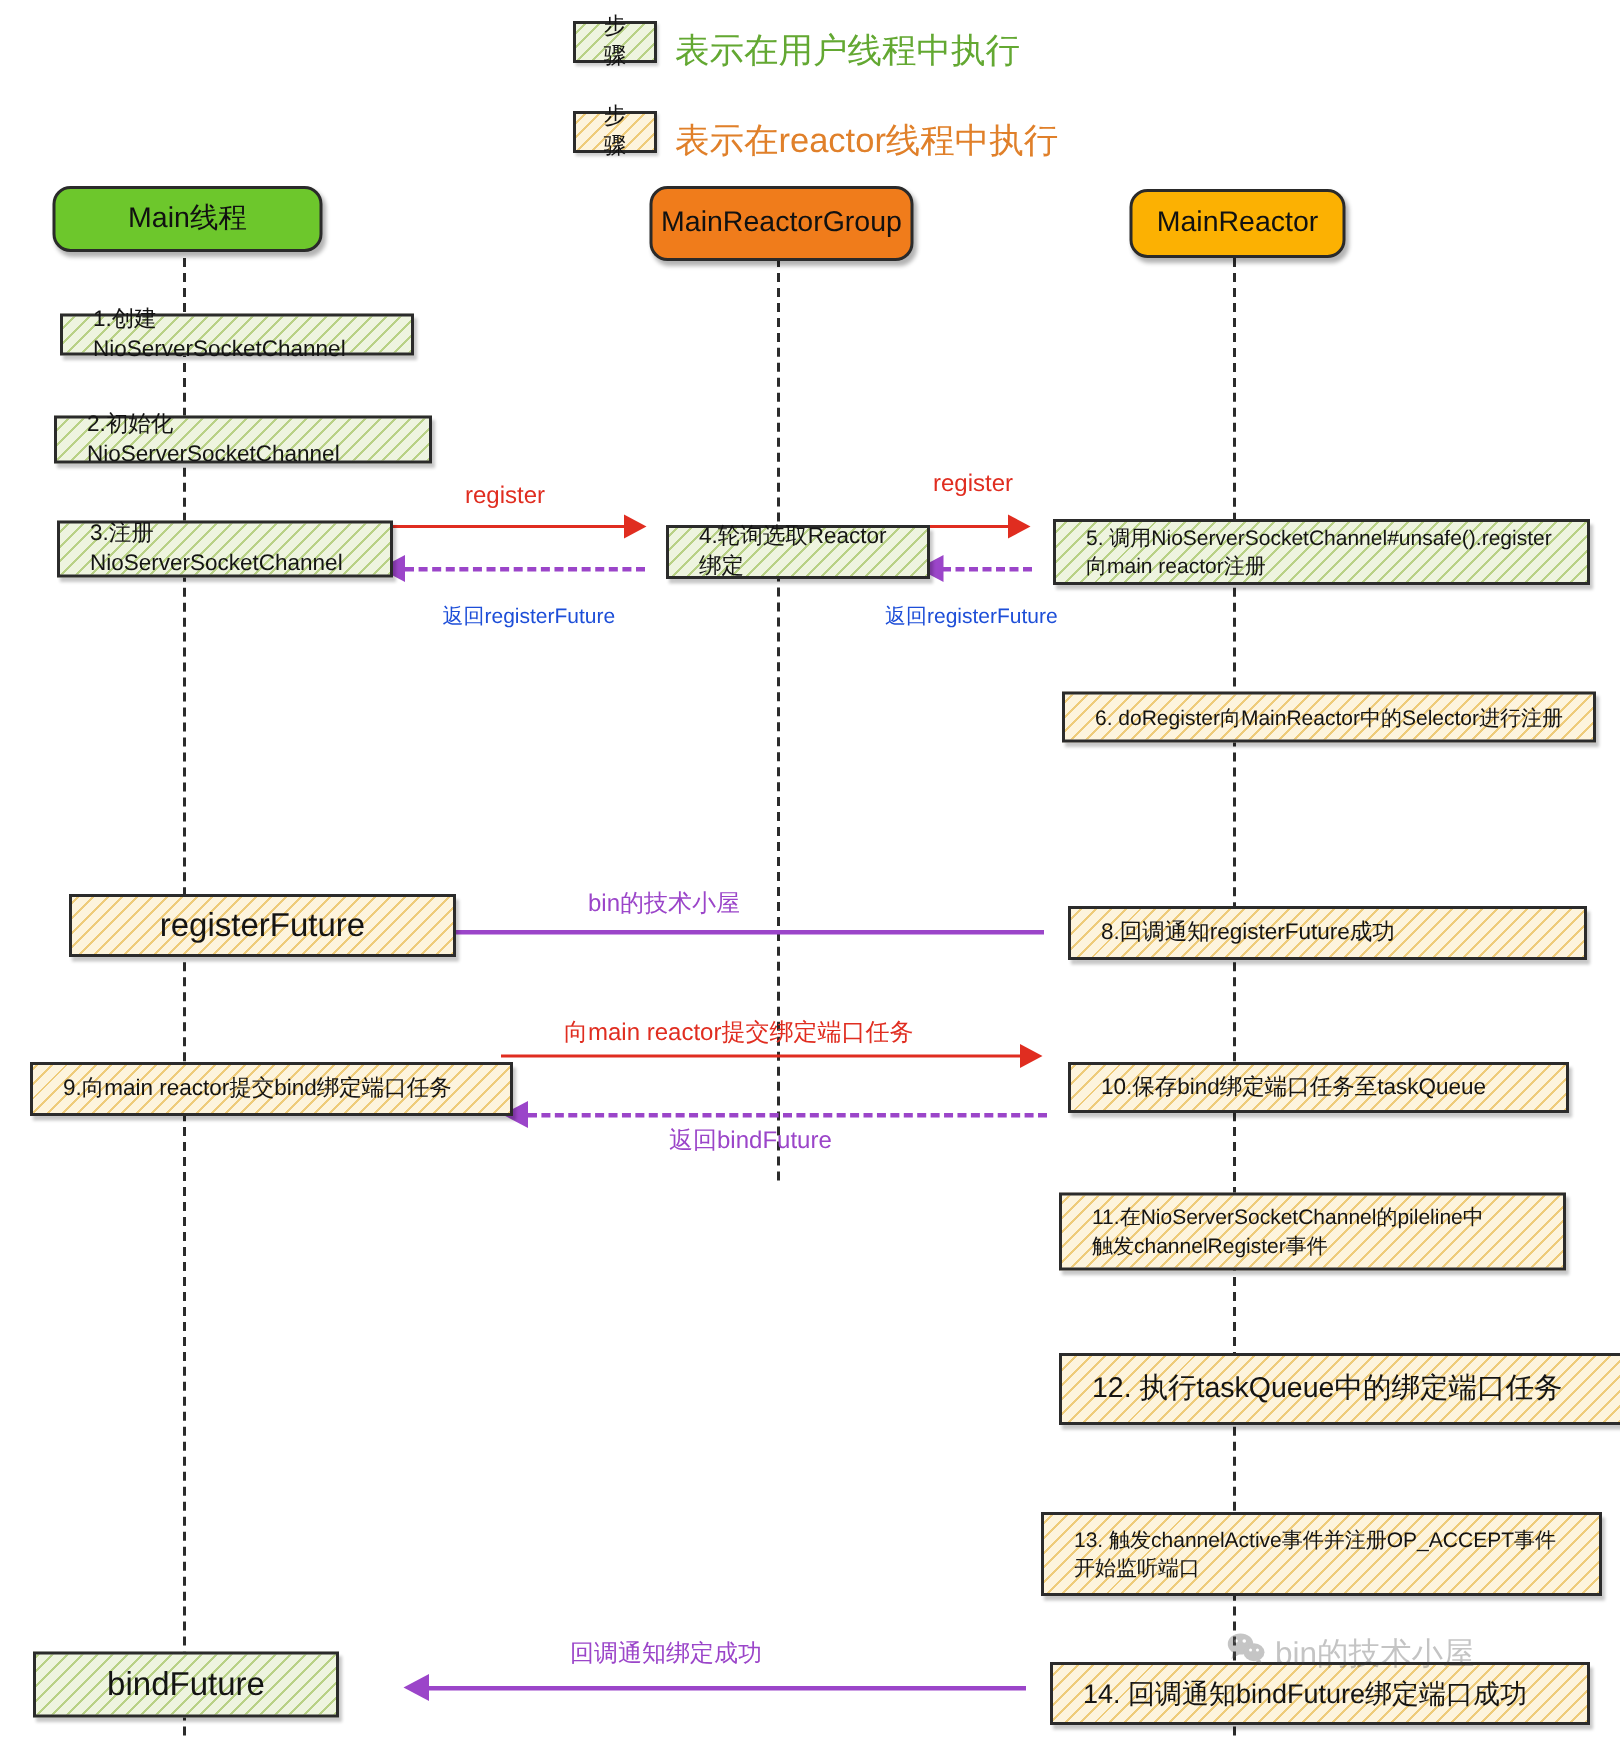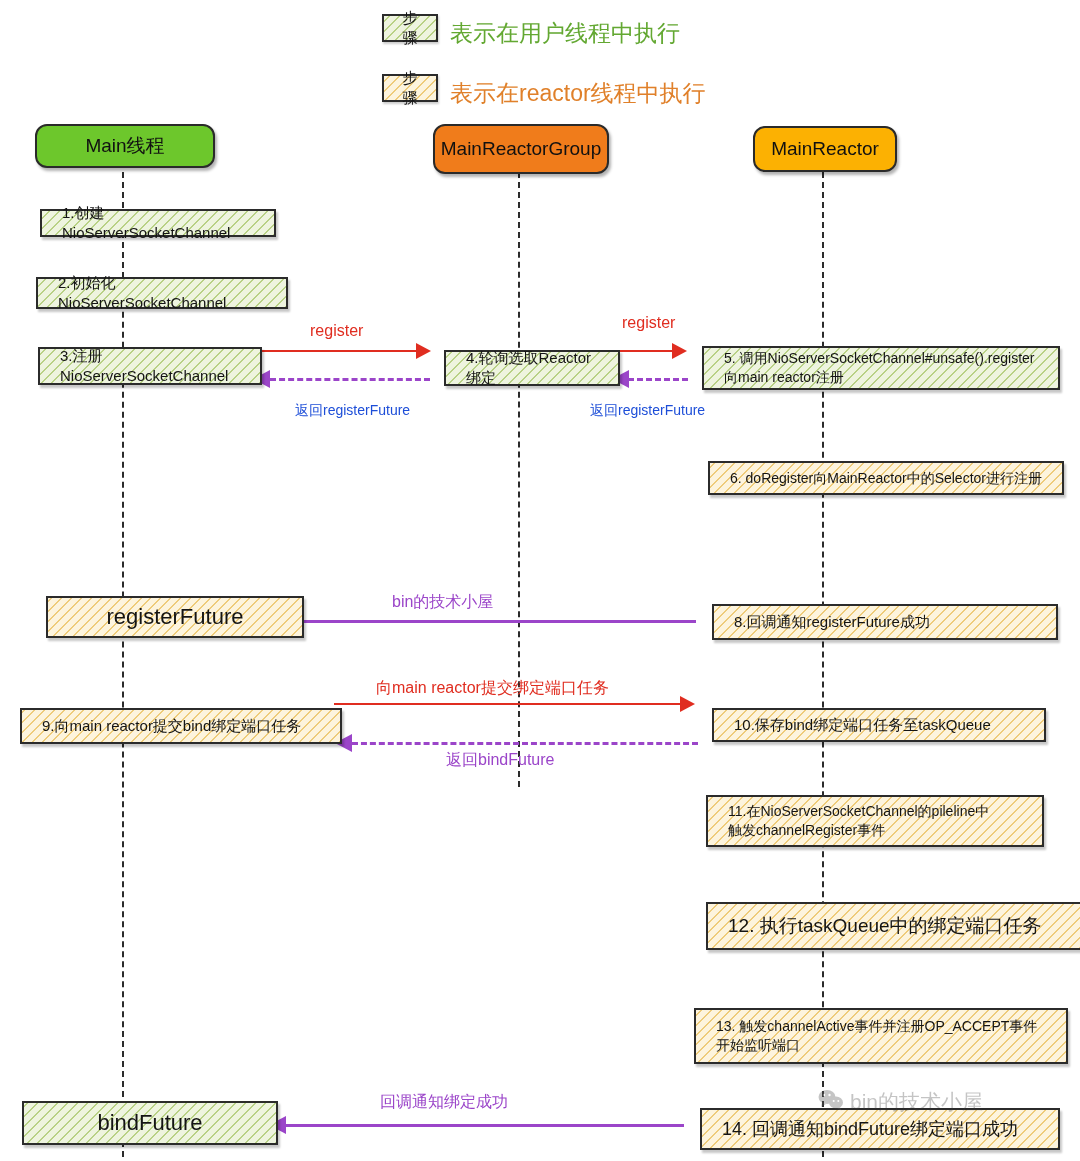--- a/index.html
+++ b/index.html
@@ -267,21 +267,21 @@
 
   <div class="step amber" style="left:682px; top:1008px; width:374px; height:56px; font-size:14px;">
     <span>13. 触发channelActive事件并注册OP_ACCEPT事件
 开始监听端口</span>
   </div>
 
   <div class="step amber" style="left:688px; top:1108px; width:360px; height:42px; font-size:18px;">
     <span>14. 回调通知bindFuture绑定端口成功</span>
   </div>
 
-  <div class="step green center big" style="left:10px; top:1101px; width:256px; height:44px;">
+  <div class="step green center big" style="left:10px; top:1101px; width:204px; height:44px;">
     <span>bindFuture</span>
   </div>
 
   <div class="arrow-line solid-purple" style="left:286px; top:1124px; width:398px;"></div>
   <div class="arrow-head left-purple" style="left:269px; top:1116px;"></div>
   <div class="arrow-label purple-lg" style="left:380px; top:1092px;">回调通知绑定成功</div>
 
   <div class="watermark" style="left:818px; top:1088px;">
     <span class="wm-icon">
       <svg width="26" height="22" viewBox="0 0 26 22" xmlns="http://www.w3.org/2000/svg">

